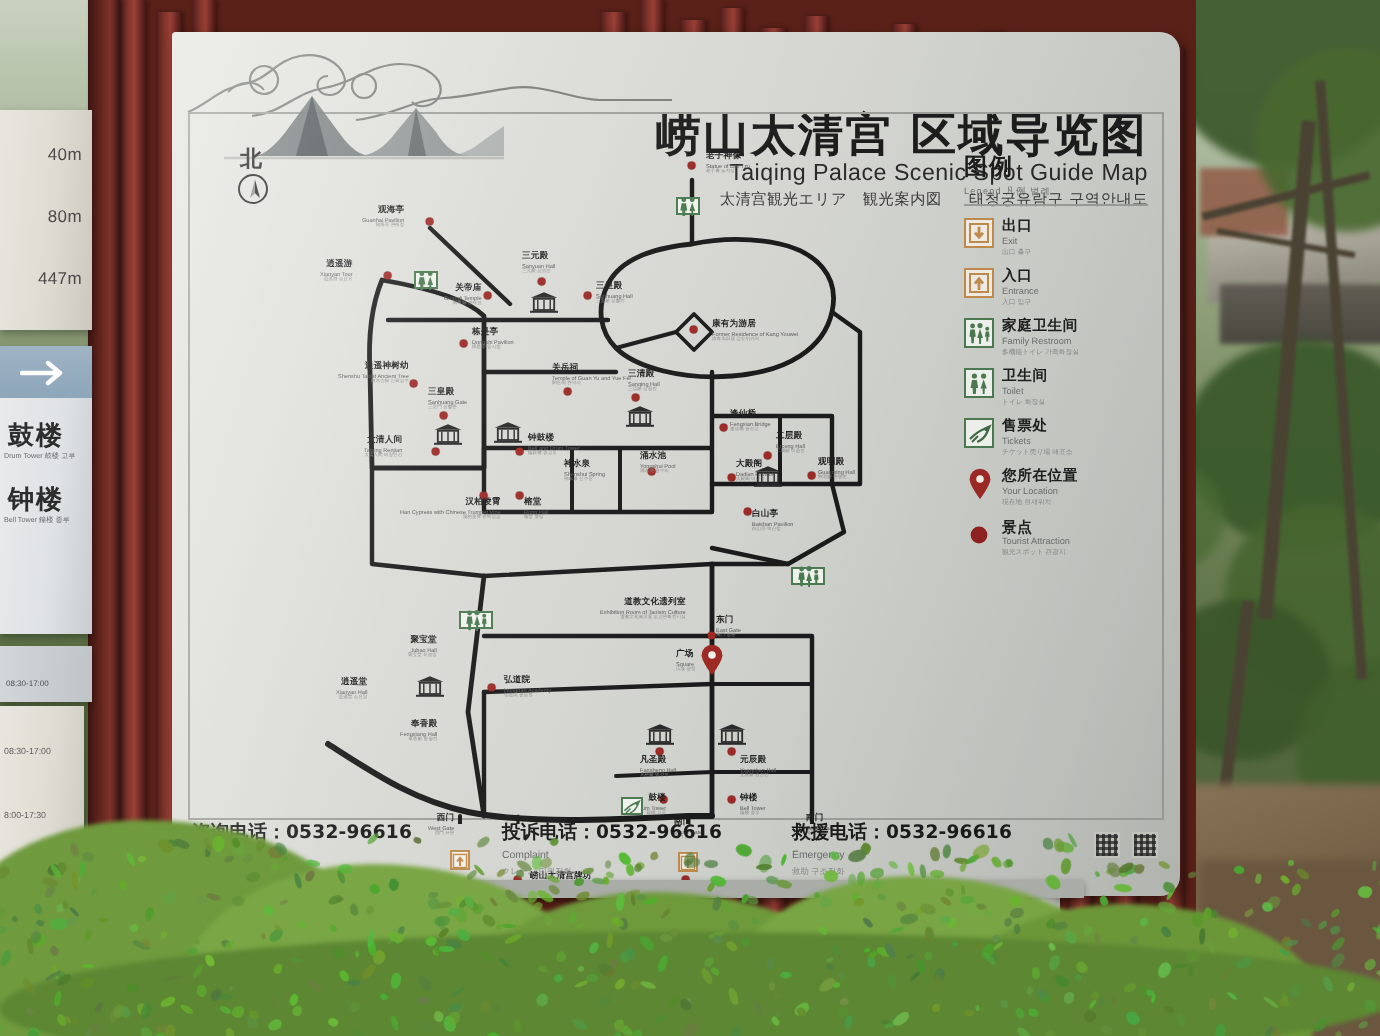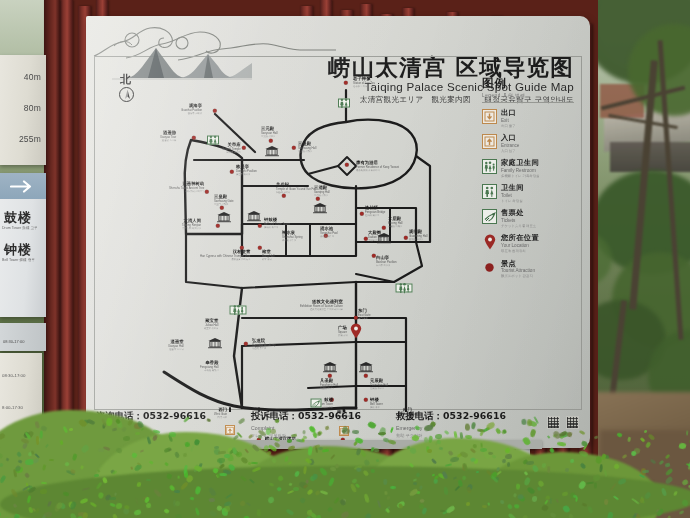--- a/index.html
+++ b/index.html
@@ -321,21 +321,21 @@
   <div class="slat" style="left:556px; top:30px;width:13px; height:442px;"></div>
   <div class="slat" style="left:578px; top:24px;width:14px; height:448px;"></div>
 
   <div class="slat" style="left:44px; top:0; width:16px; height:470px; background:linear-gradient(90deg,#3d1512,#6d2a22 50%,#7e332a 70%,#3a1310);"></div>
 
   <div id="left-signs">
 
     <div class="lsign" style="top:0; width:46px; height:110px;">
       <div class="lsign-dist" style="top:17px;">40m</div>
       <div class="lsign-dist" style="top:48px;">80m</div>
-      <div class="lsign-dist" style="top:79px;">255m</div>
+      <div class="lsign-dist" style="top:79px;">447m</div>
     </div>
 
     <div class="lsign blue" style="top:118px; width:46px; height:144px;">
       <div class="arrow-band">
         <span>
           <svg width="26" height="13" viewBox="0 0 26 13">
             <path d="M1 6.5 H19 M14 1.5 L20 6.5 L14 11.5" stroke="#ffffff" stroke-width="2.2" fill="none" stroke-linecap="round" stroke-linejoin="round"></path>
           </svg>
         </span>
       </div>

